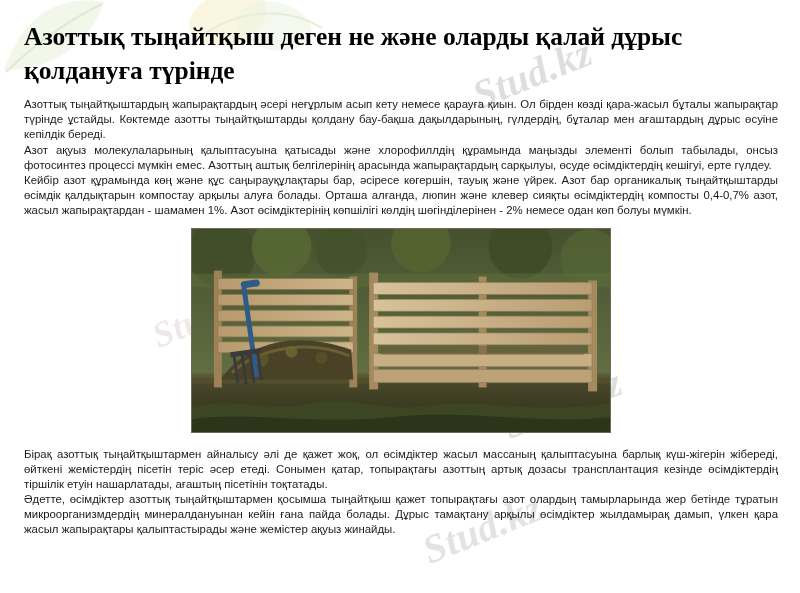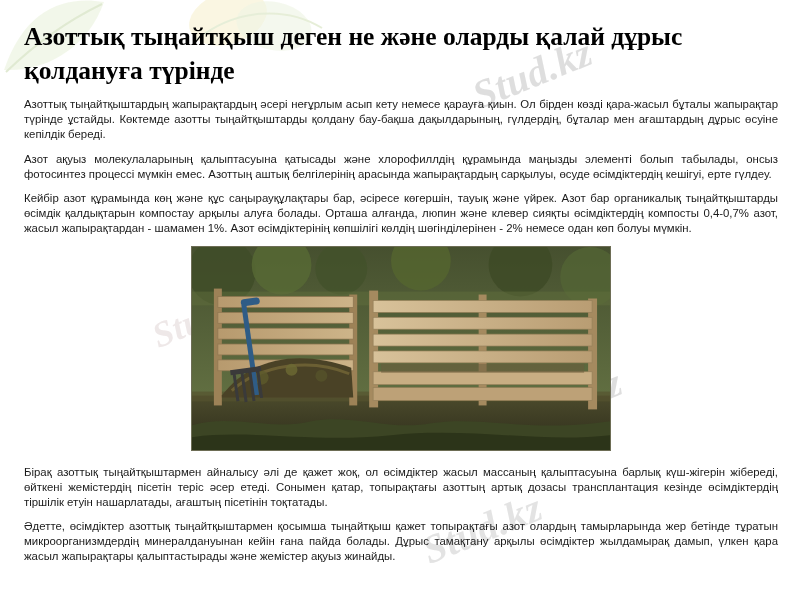--- a/index.html
+++ b/index.html
@@ -66,21 +66,21 @@
     max-width: 700px;
   }
   .body-text {
     font-family: "Liberation Sans", sans-serif;
     font-size: 11.4px;
     line-height: 1.30;
     color: #1a1a1a;
     text-align: justify;
     margin: 0 0 1px 0;
   }
-  .para + .para { margin-top: 10px; }
+  .para + .para { margin-top: 1px; }
 
   .photo-wrap {
     margin: 10px auto 0 auto;
     width: 420px;
   }
   .photo {
     width: 420px;
     height: 205px;
     display: block;
     border: 1px solid #6d6d55;

